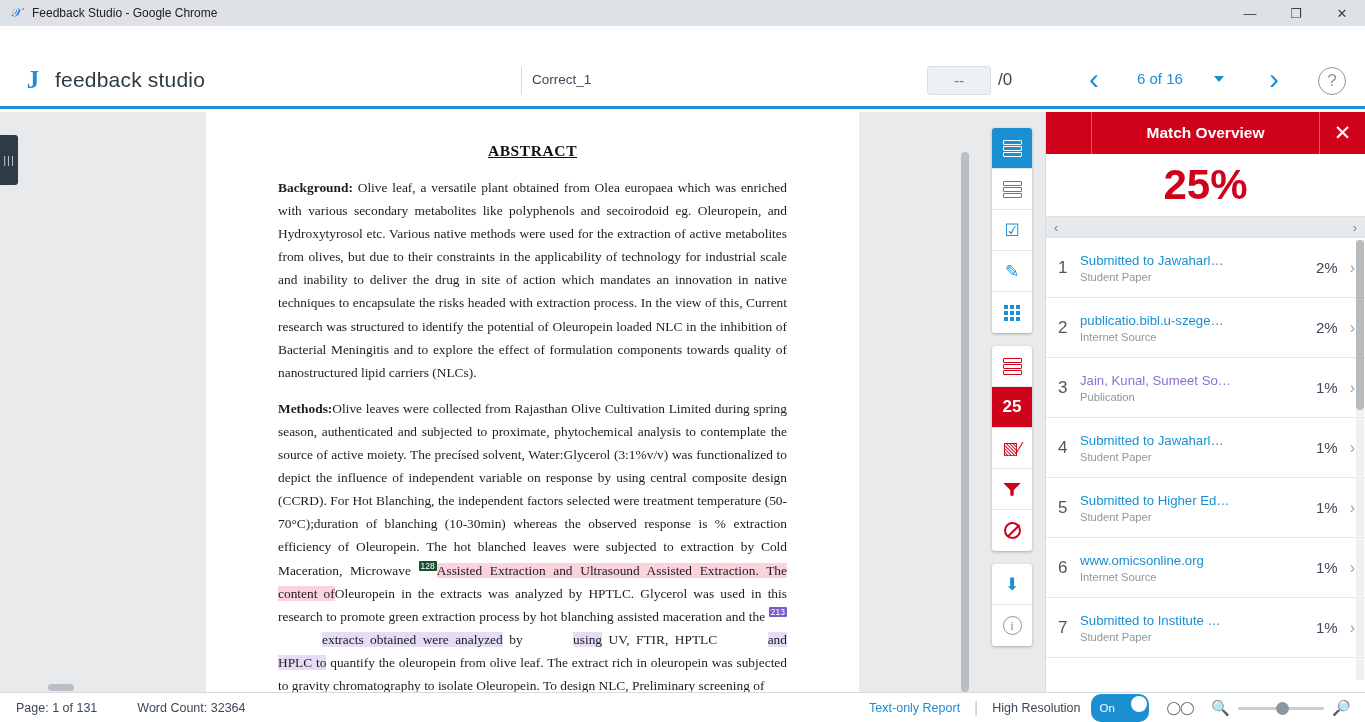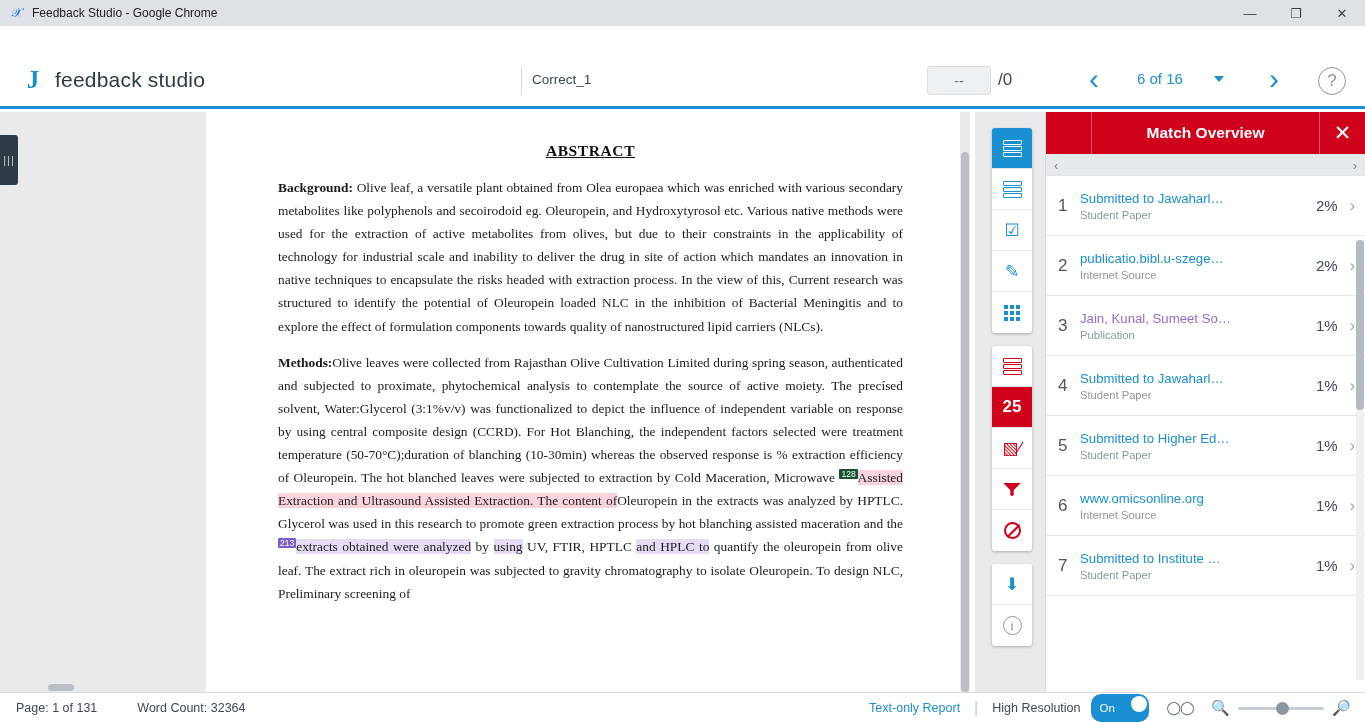--- a/index.html
+++ b/index.html
@@ -116,37 +116,37 @@
     position: absolute; top: 112px; left: 0; width: 1045px; height: 580px;
     background: #e9eaec;
   }
   .doc-handle {
     position: absolute; top: 135px; left: 0; width: 18px; height: 50px;
     background: #2d3b45; border-radius: 0 3px 3px 0;
     display: flex; align-items: center; justify-content: center;
   }
   .doc-handle .bars { color: #c7ced3; font-size: 11px; letter-spacing: 1px; }
   .page {
-    position: absolute; top: 112px; left: 206px; width: 769px; height: 580px;
+    position: absolute; top: 112px; left: 206px; width: 653px; height: 580px;
     background: #fff; overflow: hidden;
   }
   .page-inner { padding: 30px 72px 0 72px; }
   .abstract-title {
     text-align: center; font-family: "Liberation Serif", serif;
     font-size: 15.5px; font-weight: 700; letter-spacing: .6px;
     text-decoration: underline; color: #111; margin-bottom: 16px;
   }
   .para {
     font-family: "Liberation Serif", serif;
     font-size: 13.4px; line-height: 23.1px; color: #1c1c1c;
     text-align: justify; margin: 0 0 13px 0;
   }
   .para b { font-weight: 700; }
   .hl-pink { background: #fbd3dd; }
-  .hl-purple { background: #e6dcf5; }
+  .hl-purple { background: #e6dcf5; margin-left: 44px; }
   .sup-badge {
     display: inline-block; font-size: 8.5px; line-height: 10px;
     padding: 0 2px; color: #fff; border-radius: 1px;
     vertical-align: super; font-family: "Liberation Sans", sans-serif;
   }
   .sup-pink { background: #14532d; }
   .sup-purple { background: #7b5ec7; }
 
   .doc-scrollbar {
     position: absolute; top: 112px; left: 960px; width: 10px; height: 580px;
@@ -418,20 +418,21 @@
       </div>
     </div>
   </div>
 
   <div class="mo-panel">
     <div class="mo-header">
       <div class="mo-header-left"></div>
       <div class="mo-header-title">Match Overview</div>
       <div class="mo-close">✕</div>
     </div>
+    <div class="mo-score">25%</div>
     <div class="mo-pager">
       <span>‹</span>
       <span>›</span>
     </div>
 
     <div class="mo-list">
       <div class="mo-row">
         <div class="mo-rank">1</div>
         <div class="mo-src">
           <div class="mo-src-title">Submitted to Jawaharl…</div>

